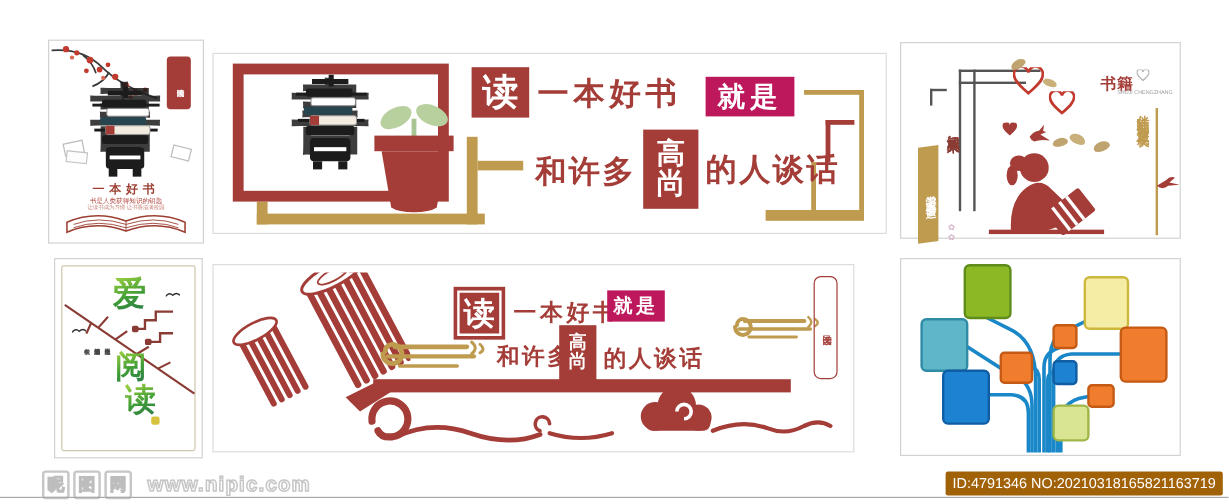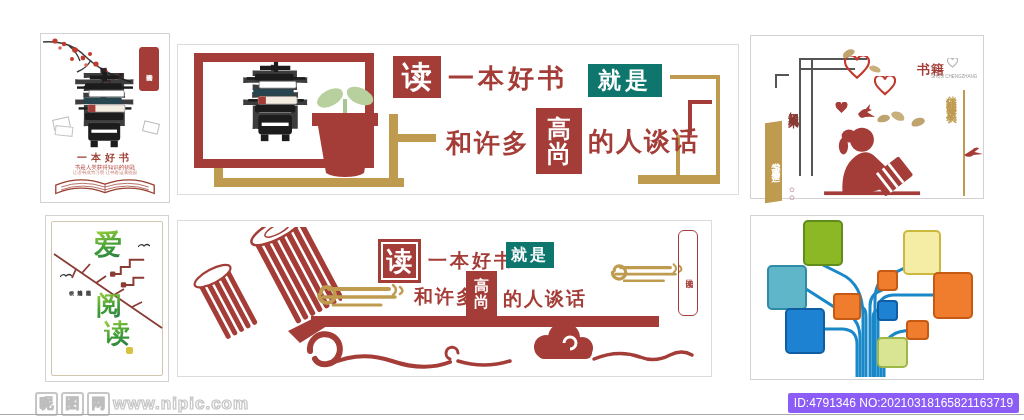--- a/index.html
+++ b/index.html
@@ -7,31 +7,31 @@
           font-family:"Liberation Sans","DejaVu Sans",sans-serif;}
   .abs{position:absolute;}
   .panel{position:absolute;background:#fff;border:1px solid #d2d2d2;}
   .vtext{writing-mode:vertical-rl;text-orientation:upright;}
   .goldtxt{color:#bf9b4f;}
   .bar{position:absolute;background:#bf9b4f;}
   .mbar{position:absolute;background:#a43d38;}
   
   .du-box{position:absolute;background:#a43d38;color:#fff;font-weight:bold;display:flex;align-items:center;justify-content:center;}
   .du-box.inner{box-shadow:inset 0 0 0 3px #a43d38, inset 0 0 0 5px #fff;}
-  .gold-box{position:absolute;background:#0f766e;color:#fff;font-weight:bold;display:flex;align-items:center;justify-content:center;}
+  .gold-box{position:absolute;background:#be185d;color:#fff;font-weight:bold;display:flex;align-items:center;justify-content:center;}
   .red-words{position:absolute;color:#a43d38;font-weight:bold;white-space:nowrap;}
   .gs-box{position:absolute;background:#a43d38;color:#fff;font-weight:bold;display:flex;flex-direction:column;align-items:center;justify-content:center;line-height:1.05;}
   .seal{position:absolute;border:1px solid #a43d38;border-radius:6px;color:#a43d38;display:flex;align-items:center;justify-content:center;padding:3px 1px;}
   .leaf{position:absolute;background:#bfa470;border-radius:50% 50% 50% 50%/60% 60% 40% 40%;}
   
   .wm-char{width:19px;height:20px;border:2px solid #c6c6c6;border-radius:3px;margin-right:3px;
            color:#fff;-webkit-text-stroke:1px #bdbdbd;text-shadow:0 0 1px #c0c0c0;
            font-weight:bold;font-size:14px;display:flex;align-items:center;justify-content:center;}
   .wm-url{font-size:17px;font-weight:bold;color:#fff;-webkit-text-stroke:1.2px #c6c6c6;
-          text-shadow:0 0 1px #c0c0c0;letter-spacing:1px;margin-left:0;}
+          text-shadow:0 0 1px #c0c0c0;letter-spacing:1px;margin-left:10px;}
   .grad-green{background:linear-gradient(160deg,#9ed23f 10%,#3f9c36 55%,#2a7a46 90%);
               -webkit-background-clip:text;background-clip:text;color:#4ba238;-webkit-text-fill-color:transparent;font-weight:bold;}
   .tinycol{font-size:5px;color:#444;letter-spacing:0px;line-height:1.1;}
 </style>
 </head>
 <body>
 
 <div class="canvas">
 
   <div class="panel" style="left:40px;top:33px;width:128px;height:168px;">
@@ -341,16 +341,16 @@
       </g>
     </svg>
   </div>
 
   <div class="abs" style="left:35px;top:392px;display:flex;align-items:center;">
     <span class="wm-char">昵</span>
     <span class="wm-char">图</span>
     <span class="wm-char">网</span>
     <span class="wm-url">www.nipic.com</span>
   </div>
-  <div class="abs" style="left:788px;top:393px;width:231px;height:20px;background:#8b5cf6;border-radius:2px;display:flex;align-items:center;justify-content:center;color:#fff;font-size:12px;">ID:4791346 NO:20210318165821163719</div>
+  <div class="abs" style="left:788px;top:393px;width:231px;height:20px;background:#a16207;border-radius:2px;display:flex;align-items:center;justify-content:center;color:#fff;font-size:12px;">ID:4791346 NO:20210318165821163719</div>
   <div class="abs" style="left:0;top:414px;width:1024px;height:1px;background:#a8a8a8;"></div>
 
 </div>
 
 </body></html>

